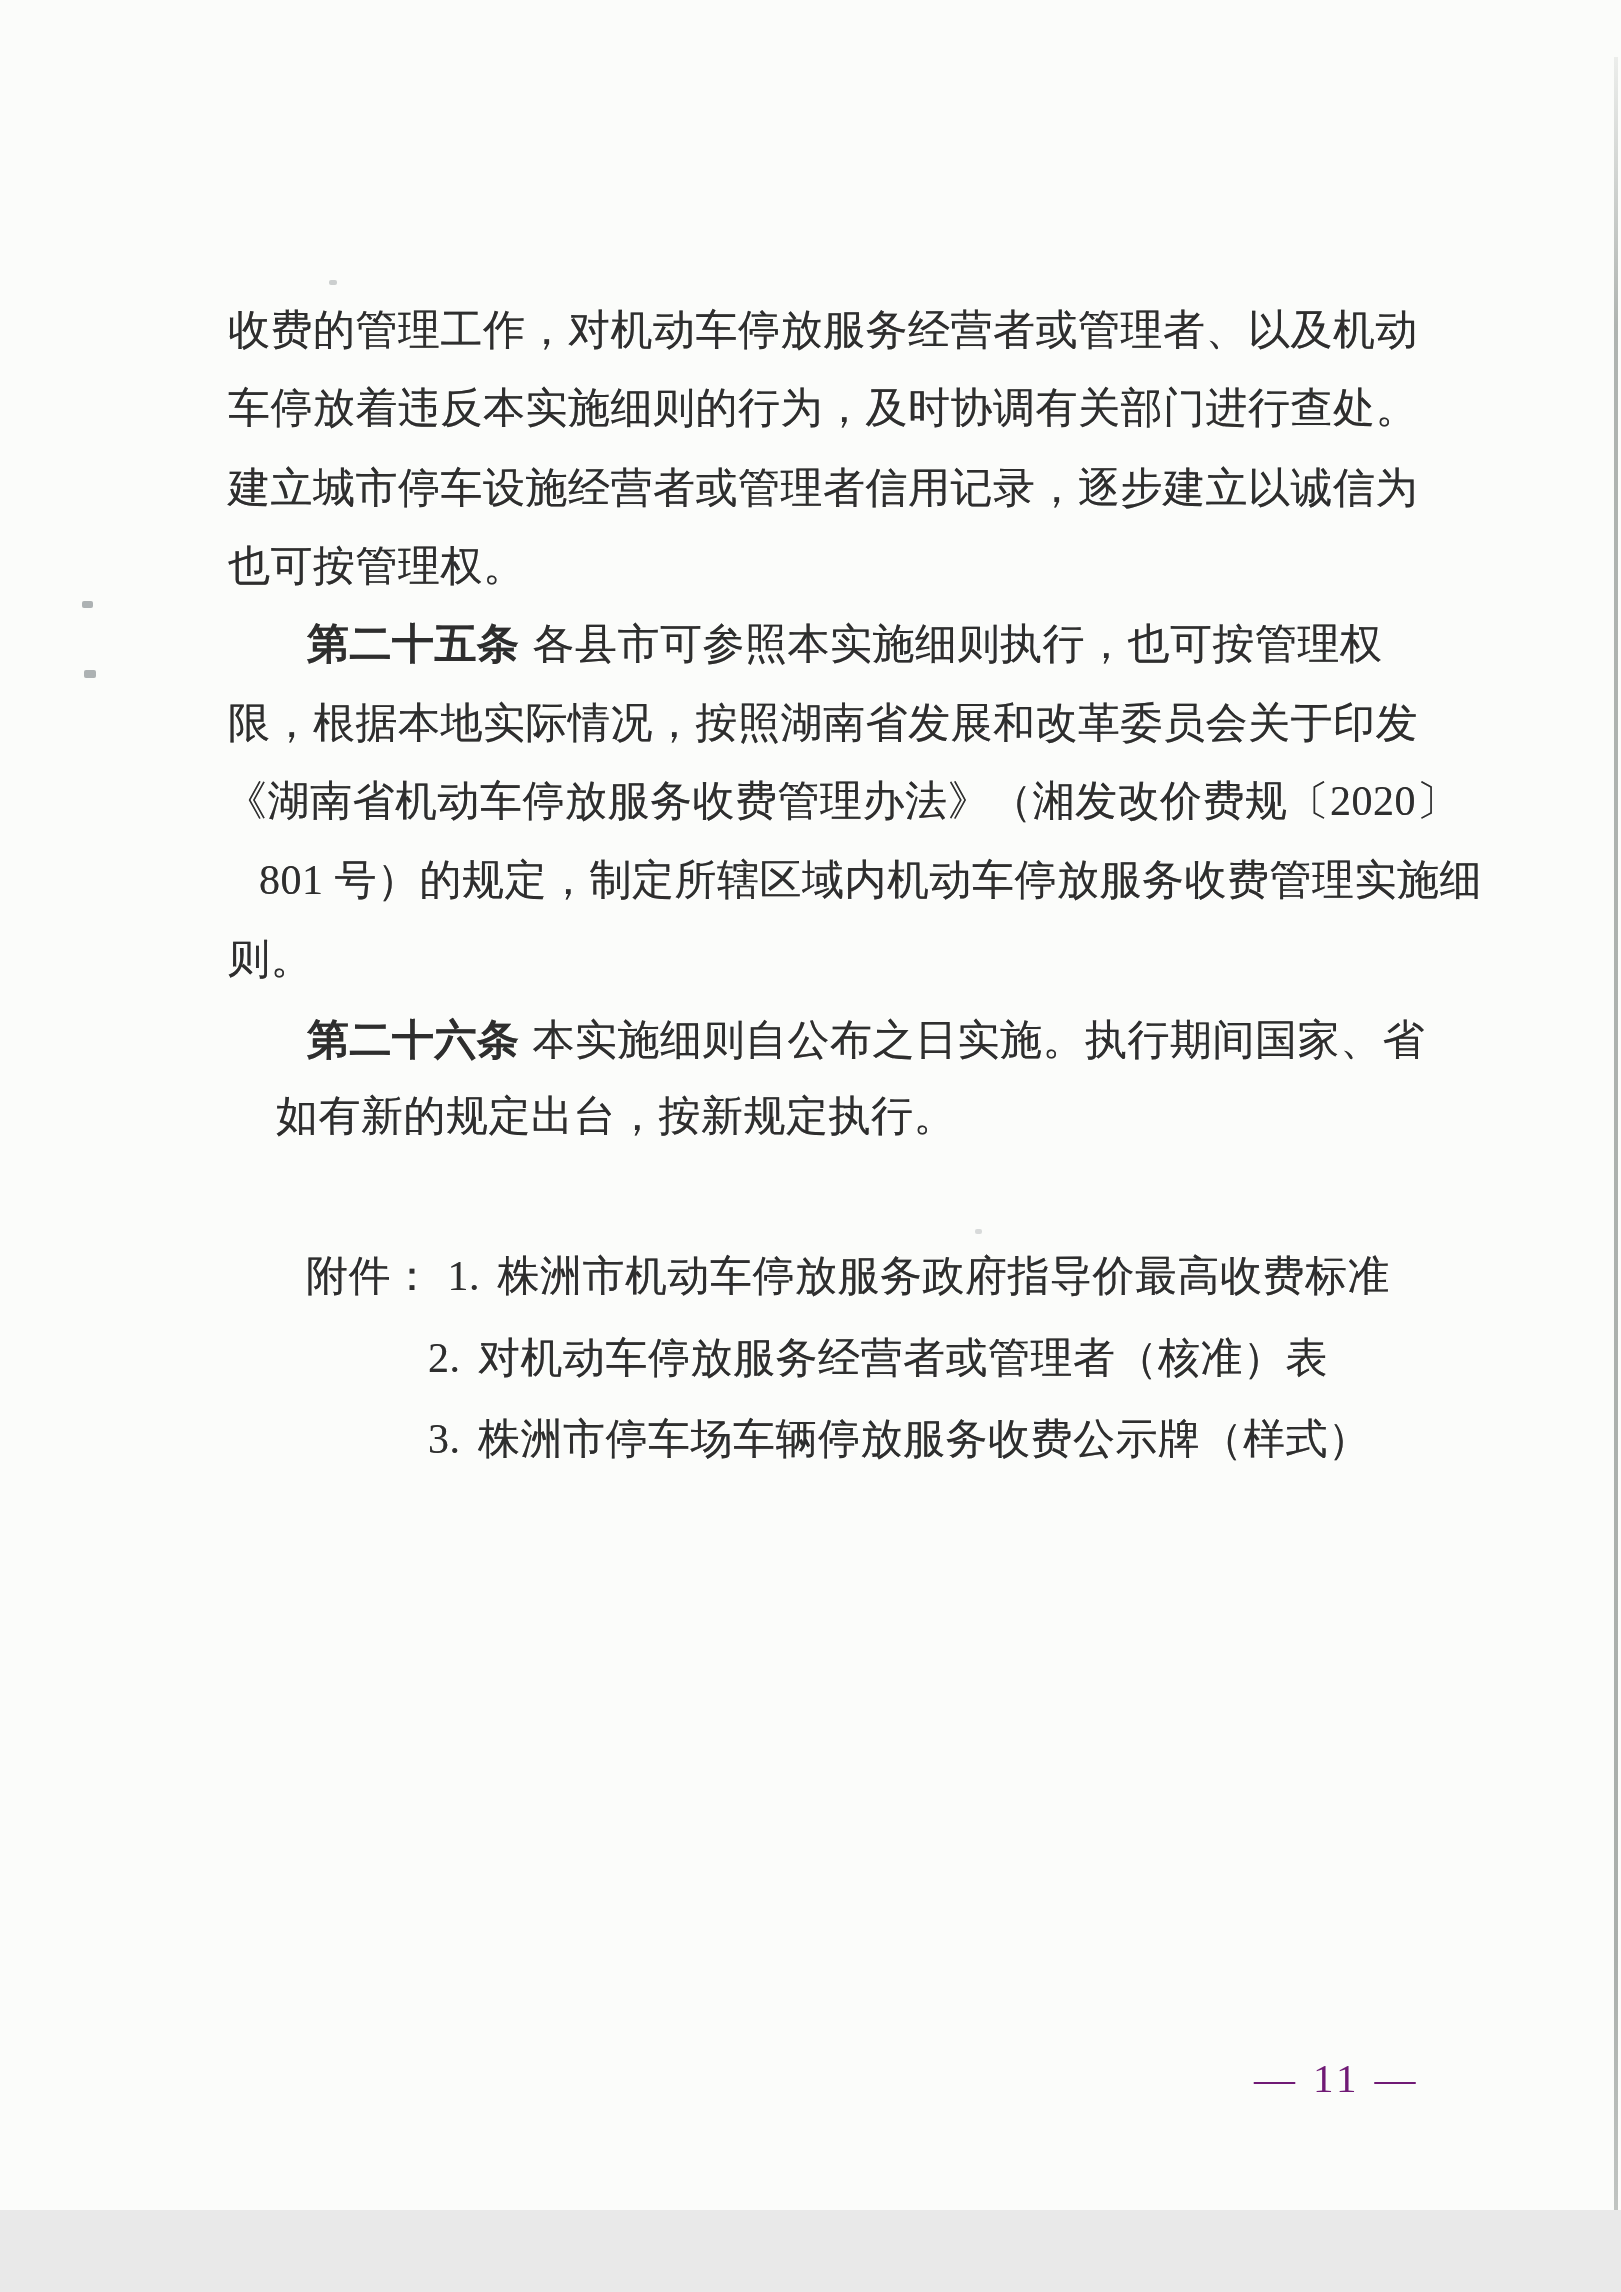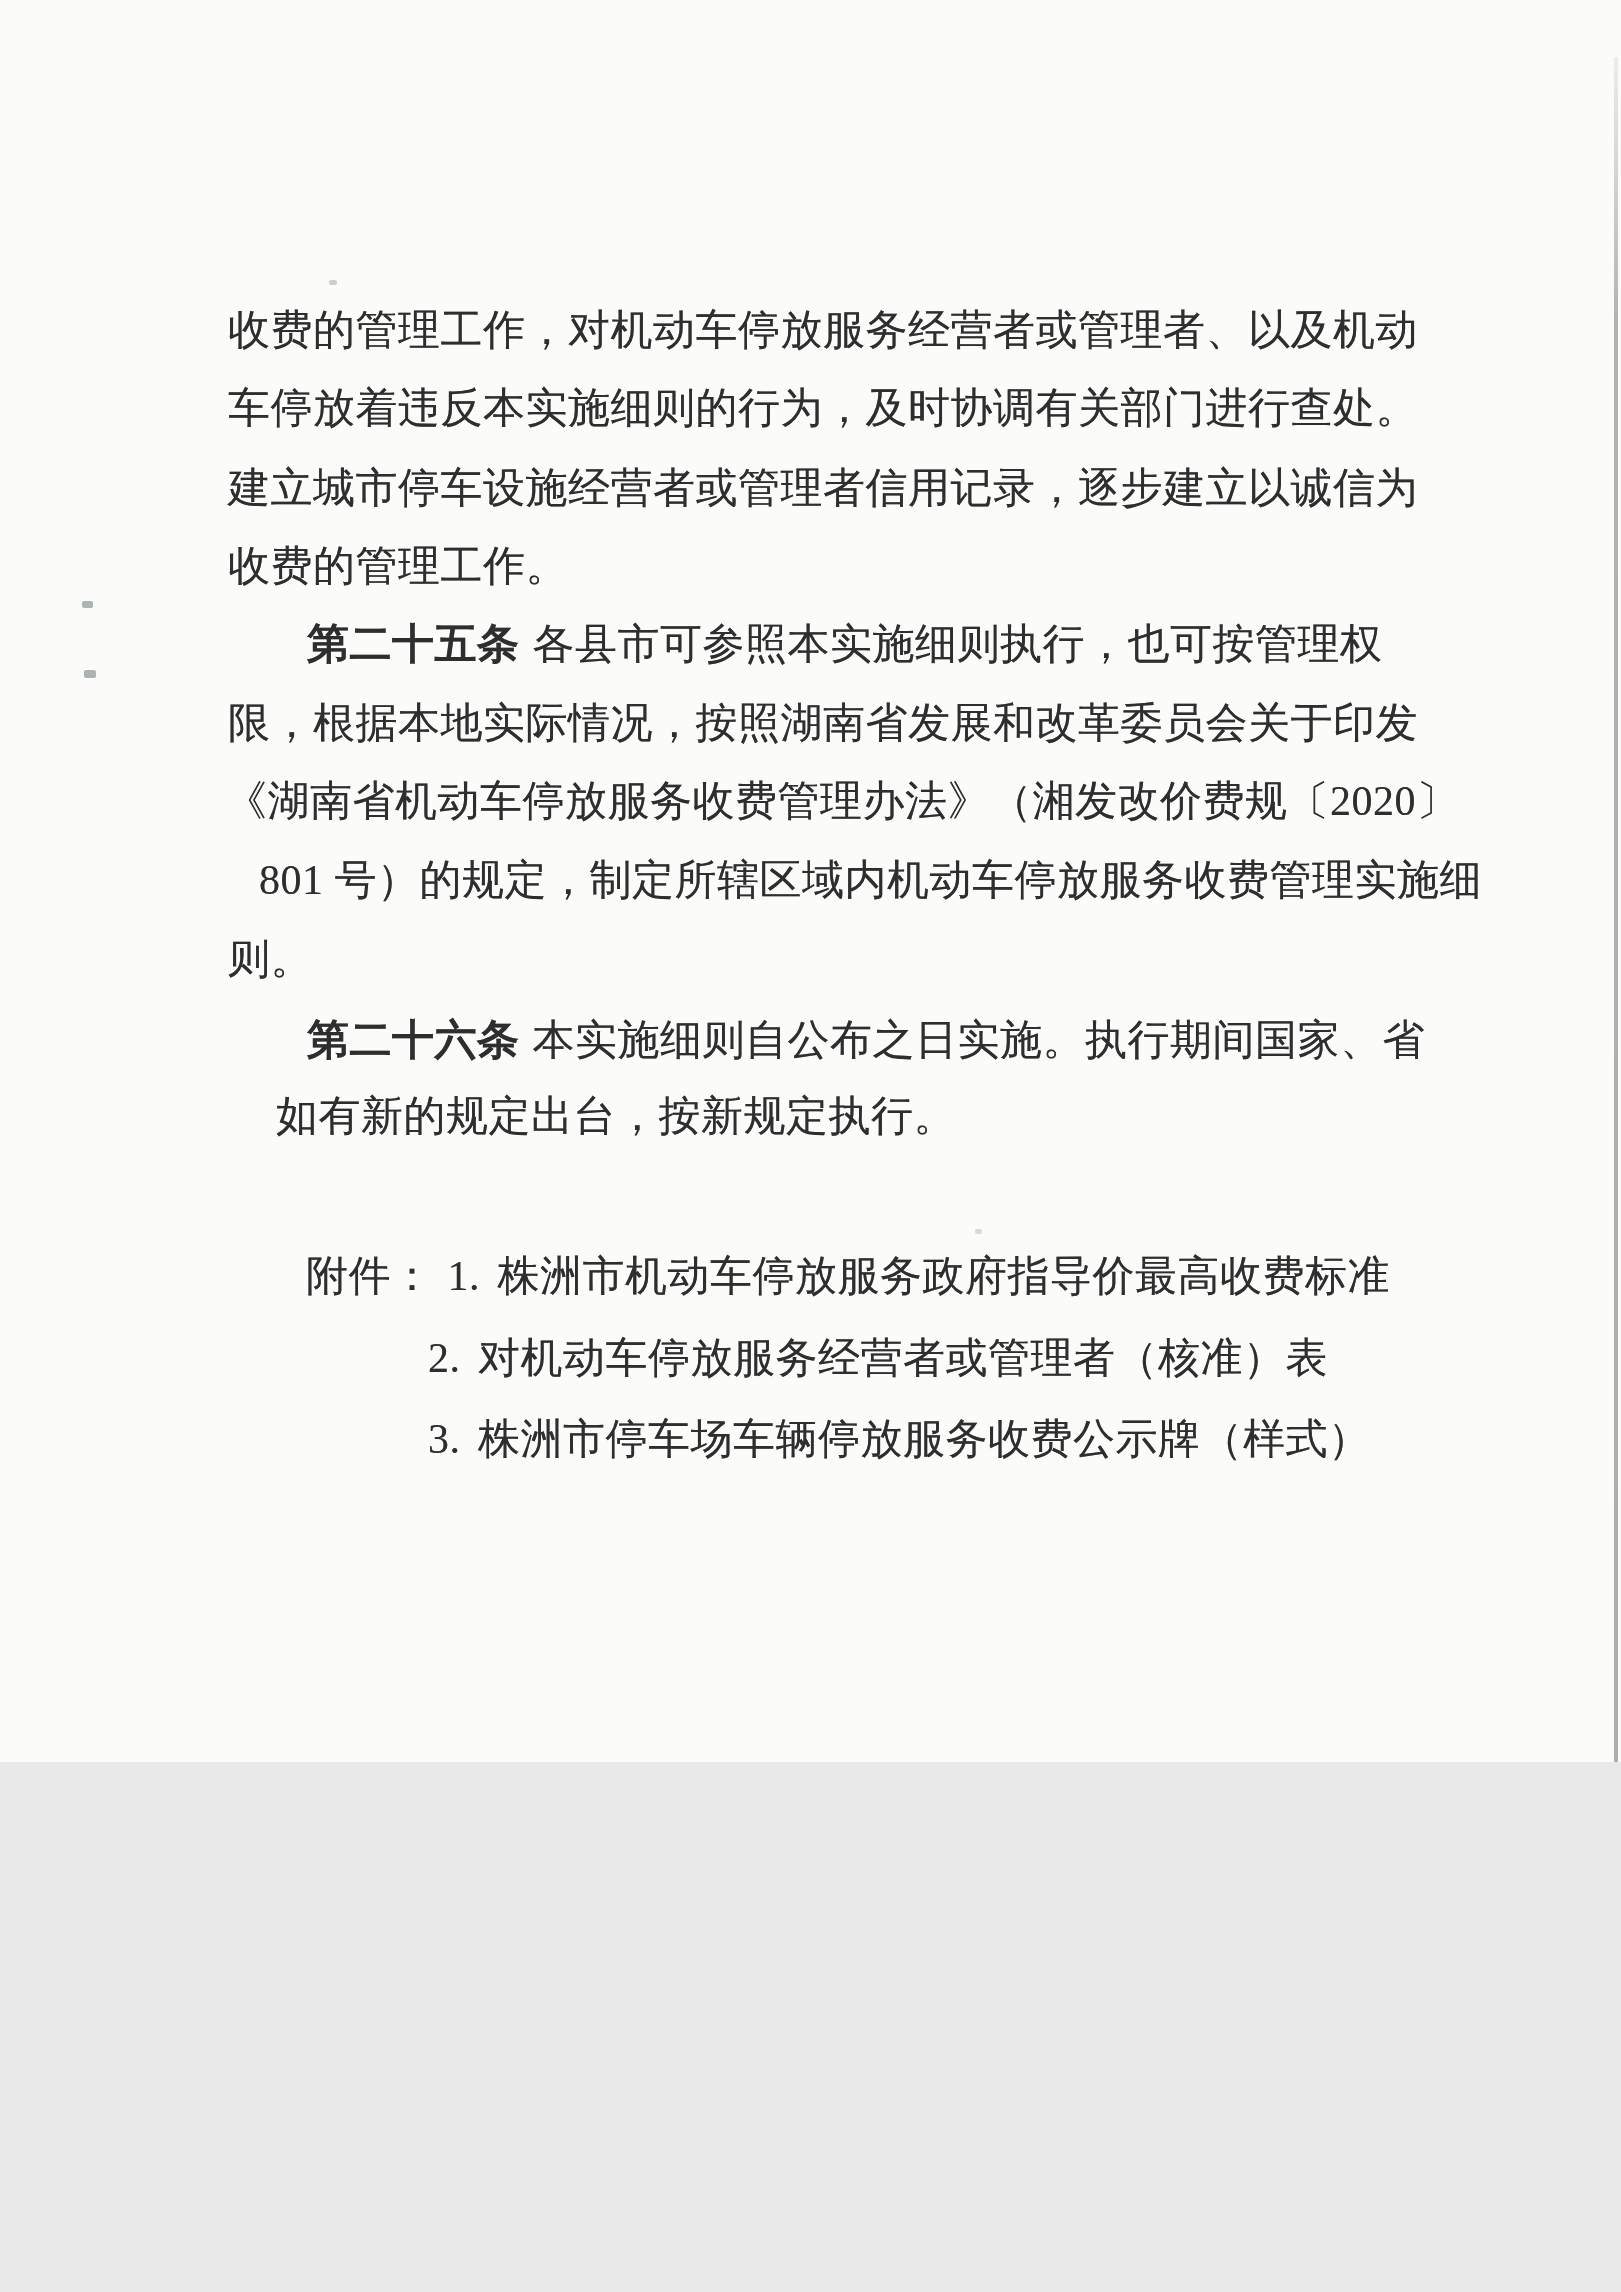--- a/index.html
+++ b/index.html
@@ -3,21 +3,21 @@
 <meta charset="utf-8">
 <style>
   html, body {
     margin: 0;
     padding: 0;
     background: #e9e9e9;
   }
   .page {
     position: relative;
     width: 1621px;
-    height: 1762px;
+    height: 2210px;
     background: #fbfcfa;
     overflow: hidden;
     font-family: "Liberation Serif", "DejaVu Serif", serif;
     color: #2e2e2e;
   }
   
   .line {
     position: absolute;
     margin: 0;
     font-size: 42px;
@@ -82,21 +82,21 @@
   <div class="scan-edge-right"></div>
   <div class="scan-smudge-bottom"></div>
   <div class="speck speck-a"></div>
   <div class="speck speck-b"></div>
   <div class="speck speck-c"></div>
   <div class="speck speck-d"></div>
 
   <p class="line" style="left:228px; top:305px;">收费的管理工作，对机动车停放服务经营者或管理者、以及机动</p>
   <p class="line" style="left:228px; top:383px;">车停放着违反本实施细则的行为，及时协调有关部门进行查处。</p>
   <p class="line" style="left:228px; top:463px;">建立城市停车设施经营者或管理者信用记录，逐步建立以诚信为</p>
-  <p class="line" style="left:228px; top:541px;">收费的管理工作。</p>
+  <p class="line" style="left:228px; top:541px;">也可按管理权。</p>
 
   <p class="line" style="left:307px; top:619px;"><span class="head">第二十五条</span><span>各县市可参照本实施细则执行，也可按管理权</span></p>
 
   <p class="line" style="left:228px; top:698px;">限，根据本地实际情况，按照湖南省发展和改革委员会关于印发</p>
   <p class="line" style="left:225px; top:776px;">《湖南省机动车停放服务收费管理办法》（湘发改价费规〔2020〕</p>
   <p class="line" style="left:228px; top:855px;margin-left:31px;">801 号）的规定，制定所辖区域内机动车停放服务收费管理实施细</p>
   <p class="line" style="left:228px; top:934px;">则。</p>
 
   <p class="line" style="left:307px; top:1015px;"><span class="head">第二十六条</span><span>本实施细则自公布之日实施。执行期间国家、省</span></p>
 

